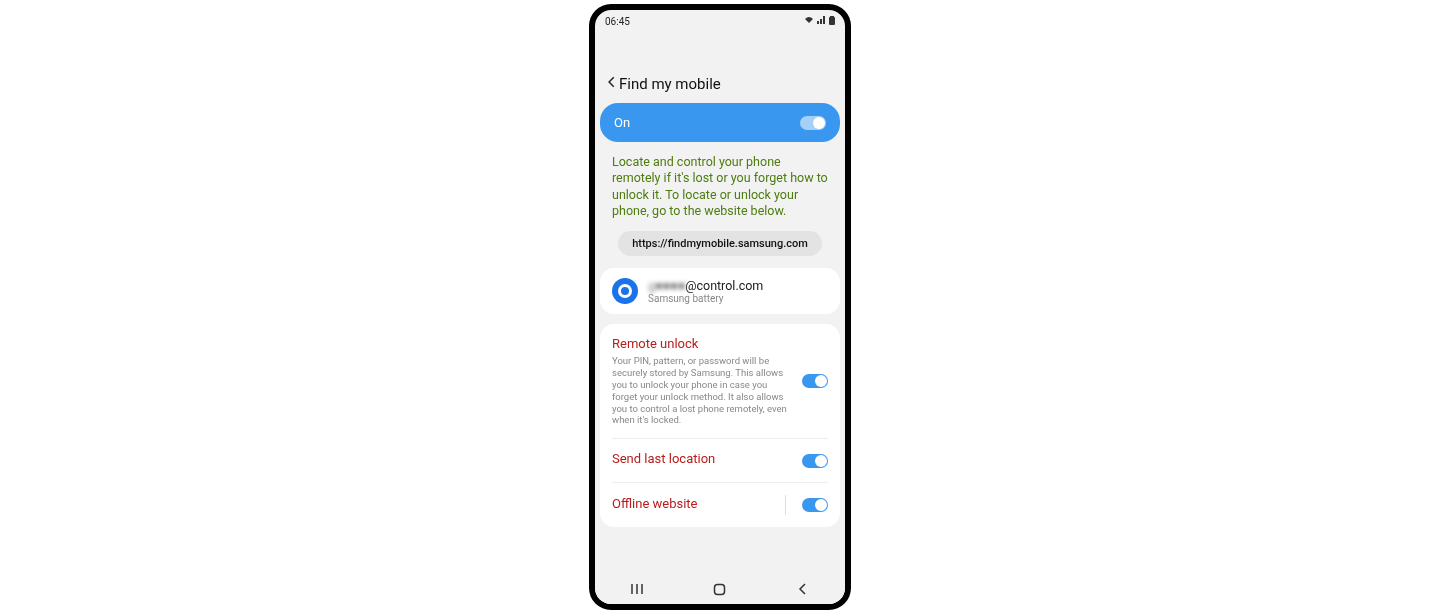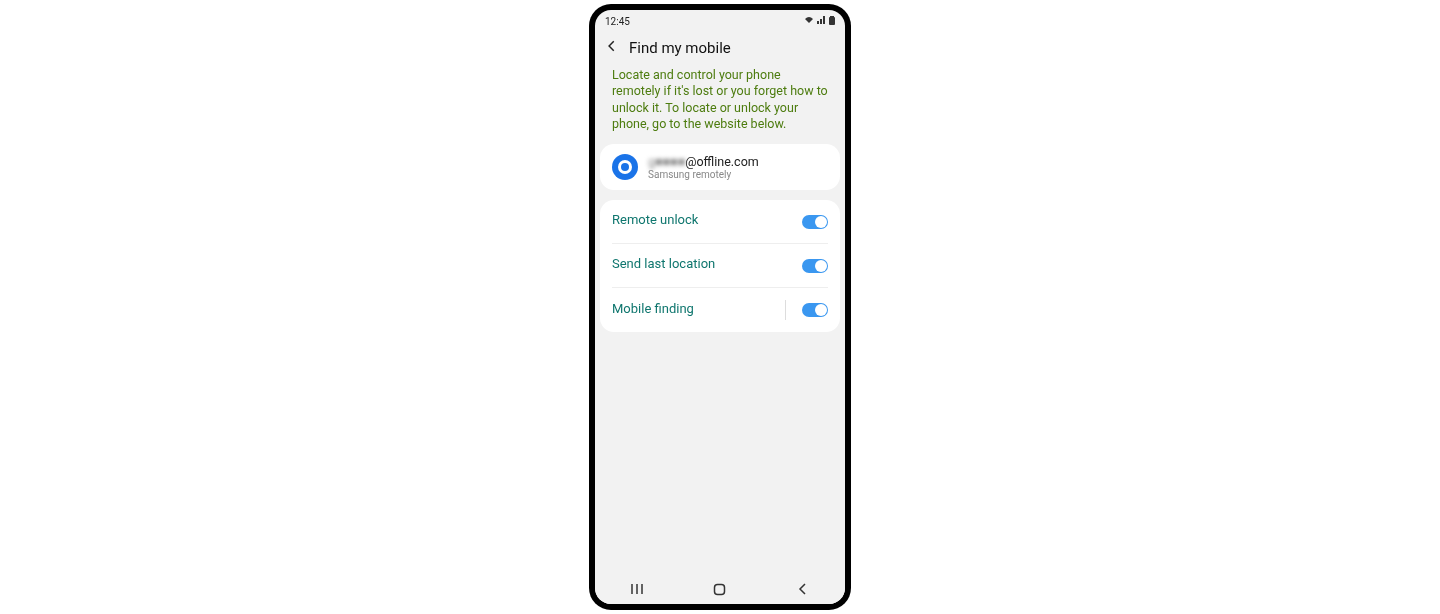--- a/index.html
+++ b/index.html
@@ -36,22 +36,22 @@
     justify-content: space-between;
     align-items: center;
     padding: 0 10px;
     font-size: 10px;
     color: #222;
   }
   .status-icons { display: flex; gap: 3px; align-items: center; font-size: 9px; }
   .header {
     display: flex;
     align-items: center;
-    gap: 10px;
     padding: 6px 10px 10px 10px;
+    margin-top: 36px;
   }
   .back-chevron svg { width: 14px; height: 14px; }
   .page-title { font-size: 15px; color: #111; font-weight: 400; }
   .content { flex: 1; overflow: hidden; padding: 0 5px; }
   .main-toggle {
     background: #3a97f0;
     border-radius: 18px;
     display: flex;
     justify-content: space-between;
     align-items: center;
@@ -85,37 +85,37 @@
   }
   .account-icon-inner { width: 14px; height: 14px; border-radius: 50%; background: #fff; display:flex; align-items:center; justify-content:center;}
   .account-icon-dot { width:8px; height:8px; border-radius:50%; background:#1a73e8; }
   .account-email { font-size: 12.5px; color: #222; }
   .blur { color: #888; filter: blur(2px); display:inline-block; }
   .account-sub { font-size: 10px; color: #888; }
   .card { background: #fff; border-radius: 14px; padding: 0 12px; }
   .setting { padding: 12px 0; display: flex; justify-content: space-between; align-items: center; gap: 10px; }
   .setting + .setting { border-top: 1px solid #eee; }
   .setting-text { flex: 1; }
-  .setting-title { font-size: 13px; color: #0f766e; margin-bottom: 4px; }
+  .setting-title { font-size: 13px; color: #b91c1c; margin-bottom: 4px; }
   .setting-desc { font-size: 9.5px; color: #888; line-height: 1.25; }
   .divider-v { width:1px; height:20px; background:#ddd; margin-right:6px; }
   .navbar {
     height: 30px; display: flex; justify-content: space-around; align-items: center;
     background: #f2f2f2;
   }
   .nav-btn { width: 16px; height: 16px; display:flex; align-items:center; justify-content:center; }
 </style>
 </head>
 <body>
 
 <div class="phone">
   <div class="screen">
 
     <div class="statusbar">
-      <span>12:45</span>
+      <span>06:45</span>
       <div class="status-icons">
         <span>
           <svg width="10" height="8" viewBox="0 0 10 8">
               <path d="M5 7 L1 3 Q5 -1 9 3 Z" fill="#333"></path>
             </svg>
         </span>
         <span>
           <svg width="9" height="8" viewBox="0 0 9 8">
               <path d="M0 8h2V5H0zM3 8h2V3H3zM6 8h2V0H6z" fill="#333"></path>
             </svg>
@@ -133,57 +133,63 @@
       <span class="back-chevron">
         <svg viewBox="0 0 24 24" fill="none" stroke="#222" stroke-width="2.5">
             <path d="M15 4 L7 12 L15 20"></path>
           </svg>
       </span>
       <span class="page-title">Find my mobile</span>
     </div>
 
     <div class="content">
 
+      <div class="main-toggle">
+        <span class="main-toggle-label">On</span>
+        <span class="switch on-blue"></span>
+      </div>
 
       <div class="desc">Locate and control your phone remotely if it's lost or you forget how to unlock it. To locate or unlock your phone, go to the website below.</div>
 
+      <span class="url-chip">https://findmymobile.samsung.com</span>
 
       <div class="account">
         <span class="account-icon">
           <span class="account-icon-inner">
               <span class="account-icon-dot"></span>
             </span>
         </span>
         <div>
           <div class="account-email">
-            <span class="blur">g■■■■</span><span>@offline.com</span>
-          </div>
-          <div class="account-sub">Samsung remotely</div>
+            <span class="blur">g■■■■</span><span>@control.com</span>
+          </div>
+          <div class="account-sub">Samsung battery</div>
         </div>
       </div>
 
       <div class="card">
 
         <div class="setting">
           <div class="setting-text">
             <div class="setting-title">Remote unlock</div>
+            <div class="setting-desc">Your PIN, pattern, or password will be securely stored by Samsung. This allows you to unlock your phone in case you forget your unlock method. It also allows you to control a lost phone remotely, even when it's locked.</div>
           </div>
           <span class="switch on-white"></span>
         </div>
 
         <div class="setting">
           <div class="setting-text">
             <div class="setting-title">Send last location</div>
           </div>
           <span class="switch on-white"></span>
         </div>
 
         <div class="setting">
           <div class="setting-text">
-            <div class="setting-title">Mobile finding</div>
+            <div class="setting-title">Offline website</div>
           </div>
           <span class="divider-v"></span>
           <span class="switch on-white"></span>
         </div>
 
       </div>
 
     </div>
 
     <div class="navbar">

